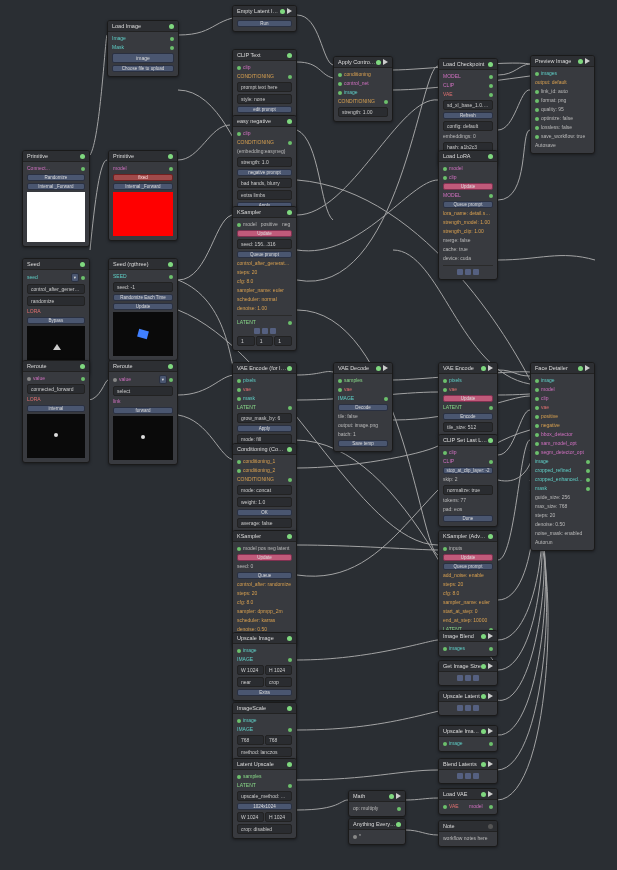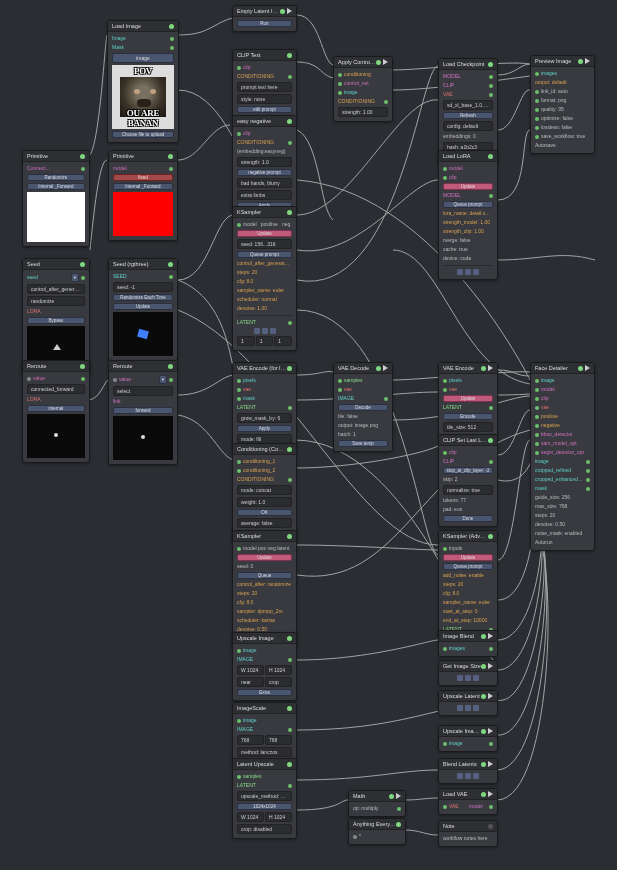--- a/index.html
+++ b/index.html
@@ -159,25 +159,20 @@
   <div class="node-body">
     <div class="row">
         <span class="lbl cyan">Image</span>
         <span class="port port-out"></span>
       </div>
     <div class="row">
         <span class="lbl cyan">Mask</span>
         <span class="port port-out"></span>
       </div>
     <div class="btn btn-wide">image</div>
-    <div class="preview-img">
-      <div class="gorilla"></div>
-      <div class="meme-top">POV</div>
-      <div class="meme-bot">OU ARE BANAN</div>
-    </div>
     <div class="btn btn-wide btn-small">Choose file to upload</div>
   </div>
 </div>
 
 <div class="node" style="left:22px;top:150px;width:68px;">
   <div class="node-header">
       <span class="title">Primitive</span>
       <span class="dot dot-on"></span>
     </div>
   <div class="node-body">

